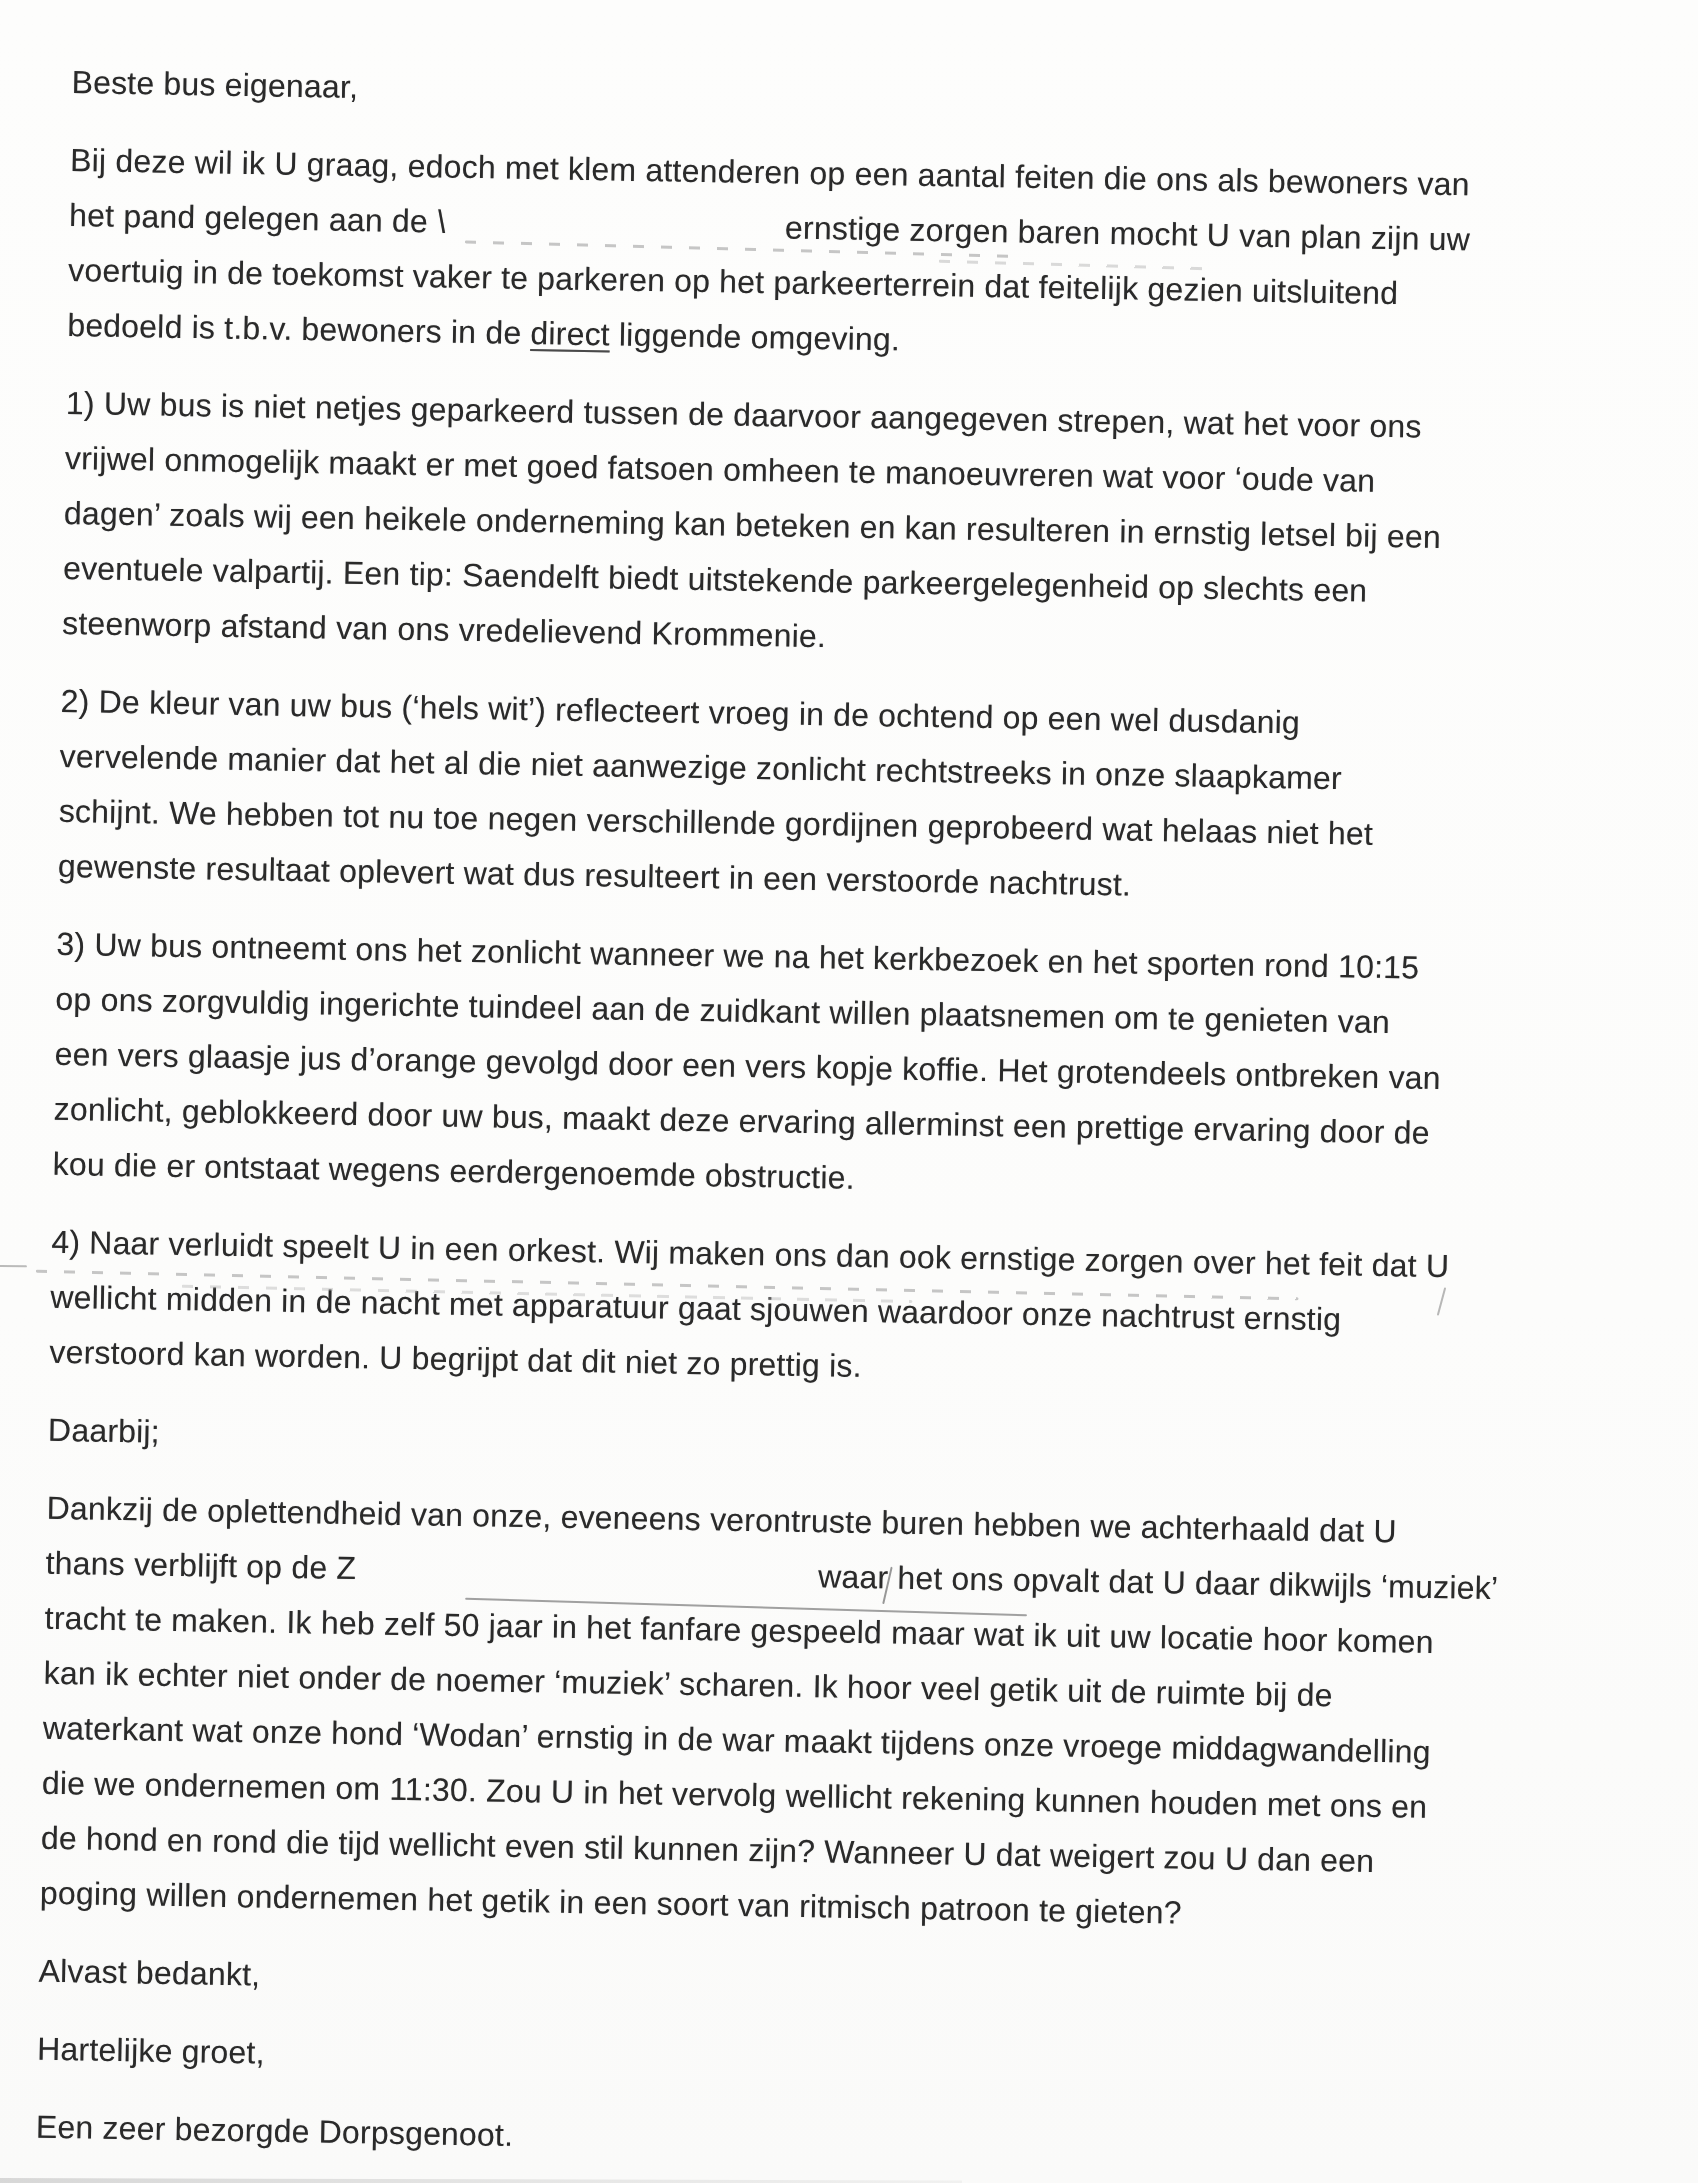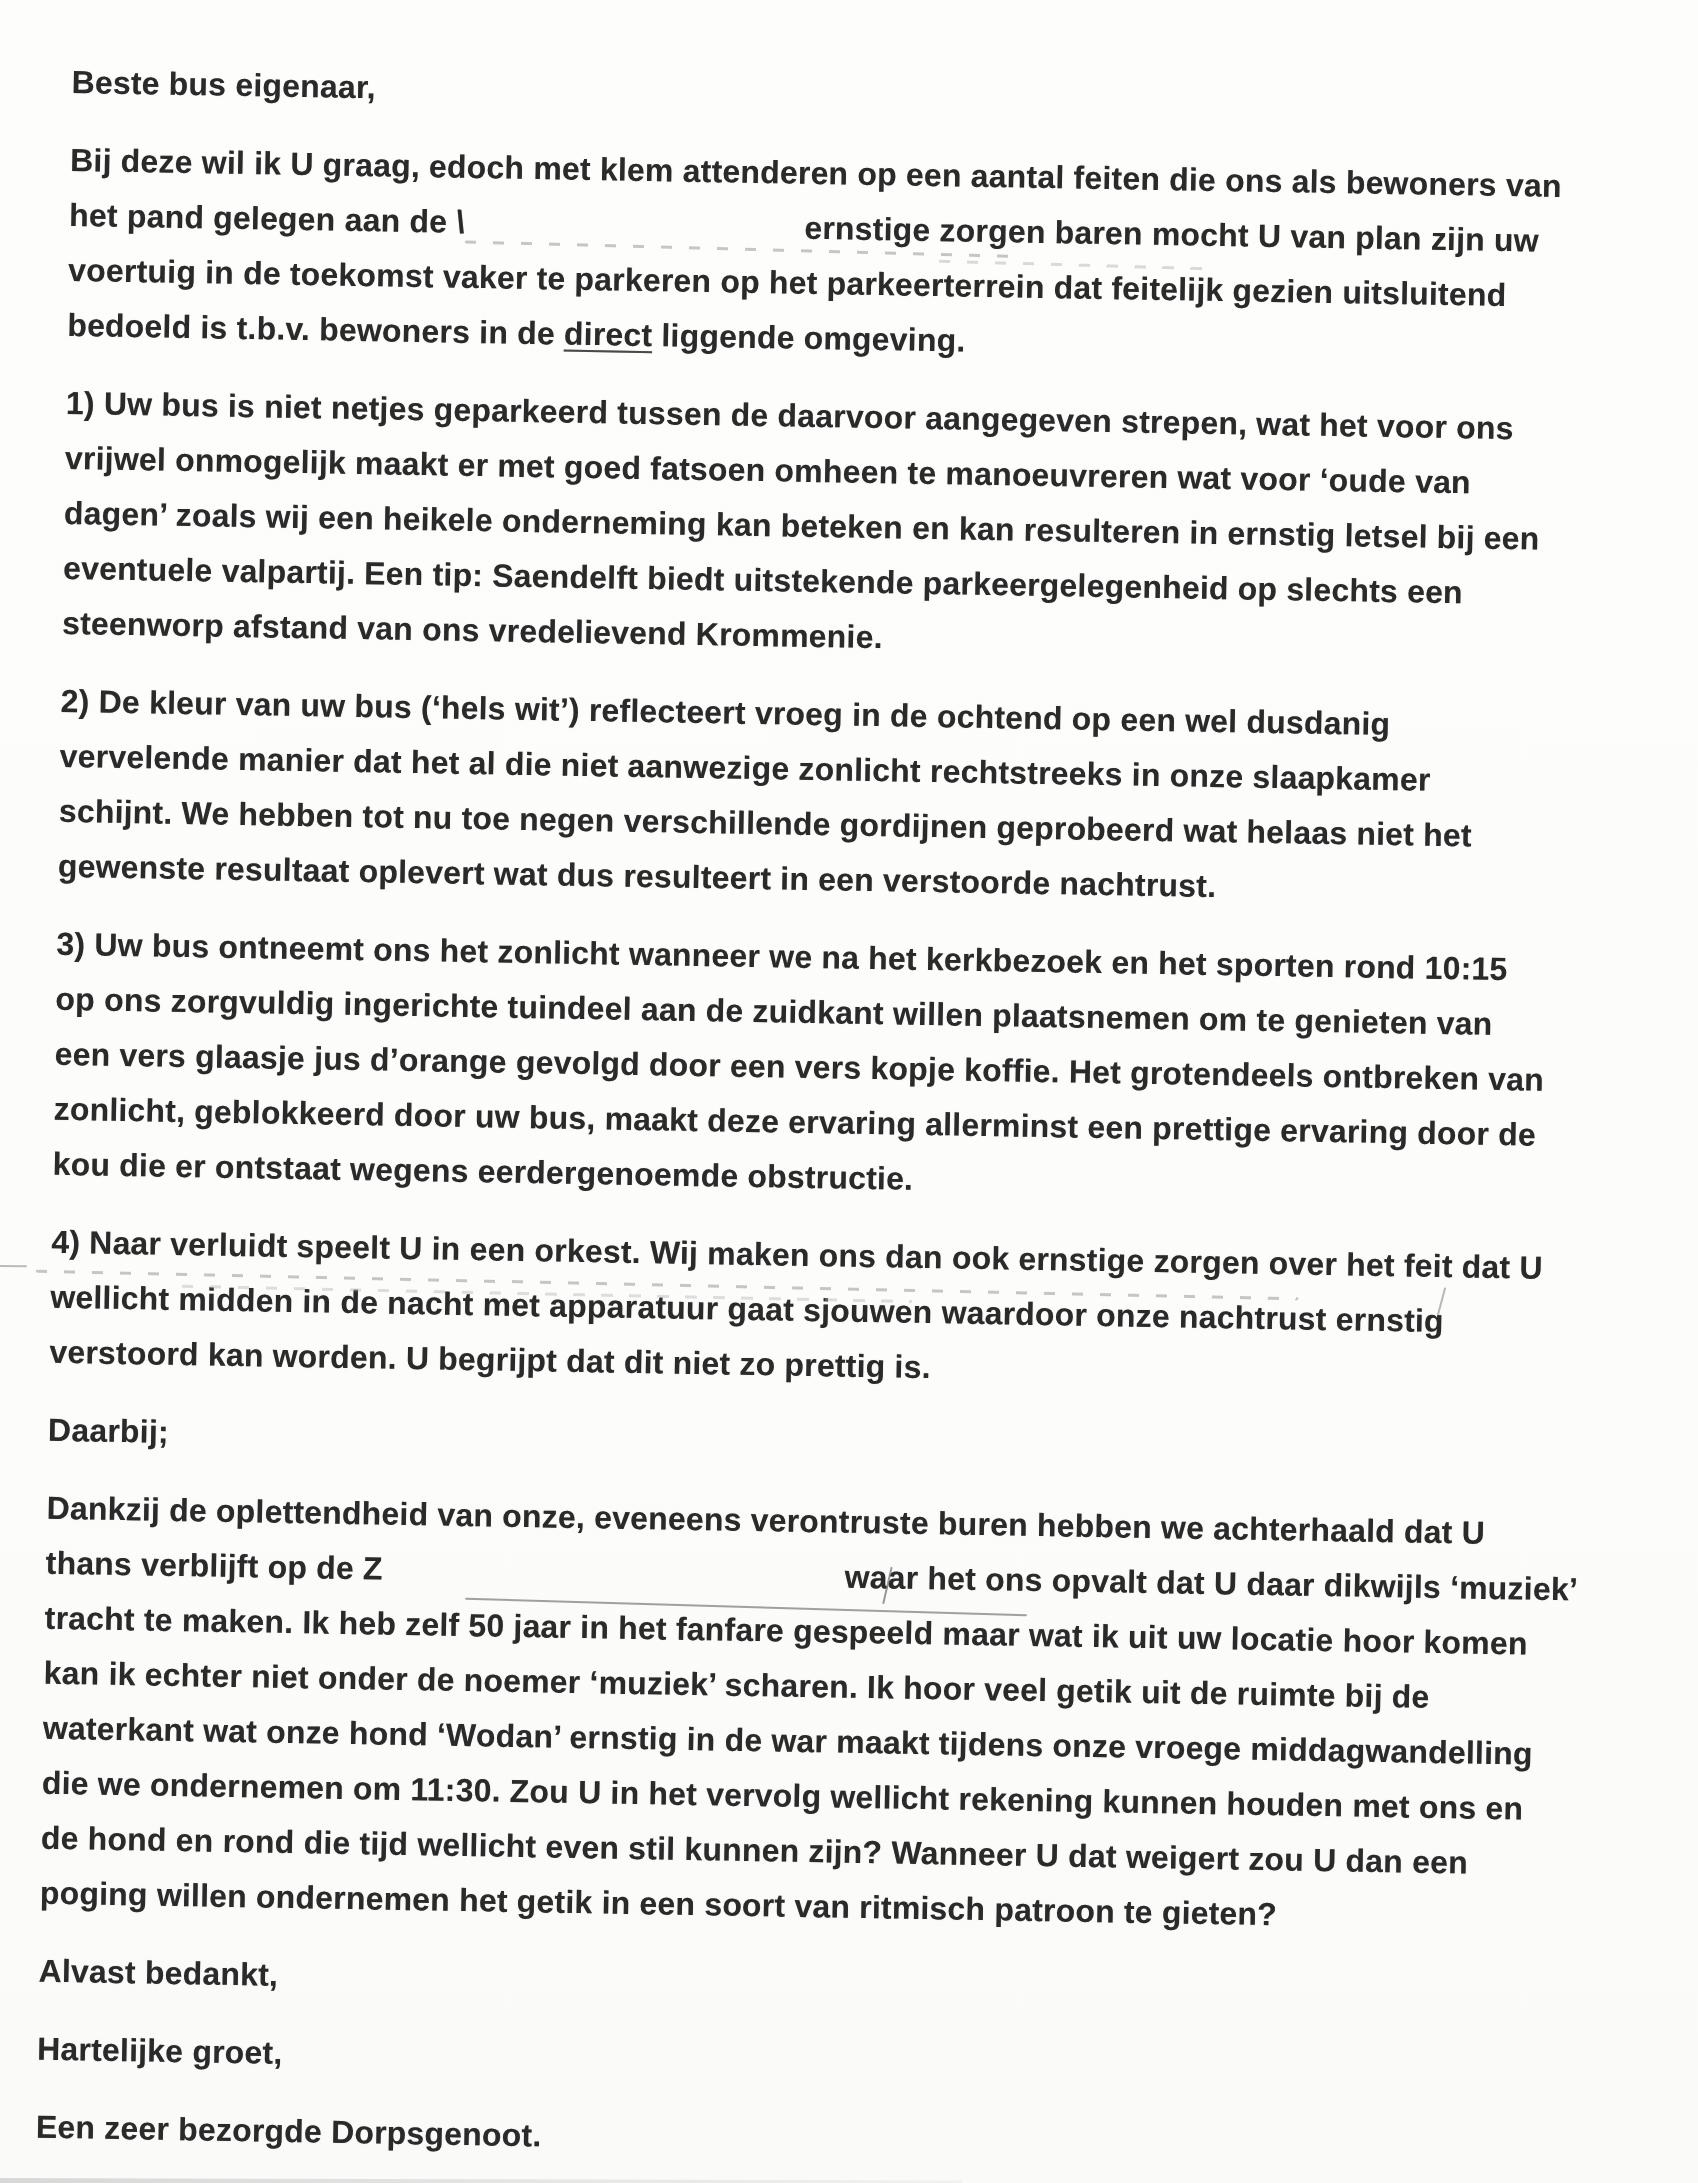--- a/index.html
+++ b/index.html
@@ -5,21 +5,20 @@
 <style>
   html, body { margin:0; padding:0; background:#ffffff; }
   body {
     width:1698px; height:2183px;
     position:relative; overflow:hidden;
     font-family:"Liberation Sans", sans-serif;
   }
   .page {
     position:absolute; inset:0;
     background:linear-gradient(180deg, #fdfdfc 0%, #fcfcfb 60%, #fafaf9 100%);
-    font-weight:bold;
   }
   .letter {
     position:absolute; left:73px; top:0;
     width:1578px; padding-top:55px;
     transform:rotate(1deg); transform-origin:0 0;
     color:#2a2a2a;
     font-size:32px; line-height:55px; letter-spacing:0.2px;
     text-shadow:0 0 0.8px rgba(35,35,35,0.35);
   }
   p.para { margin:0 0 23px 0; }

